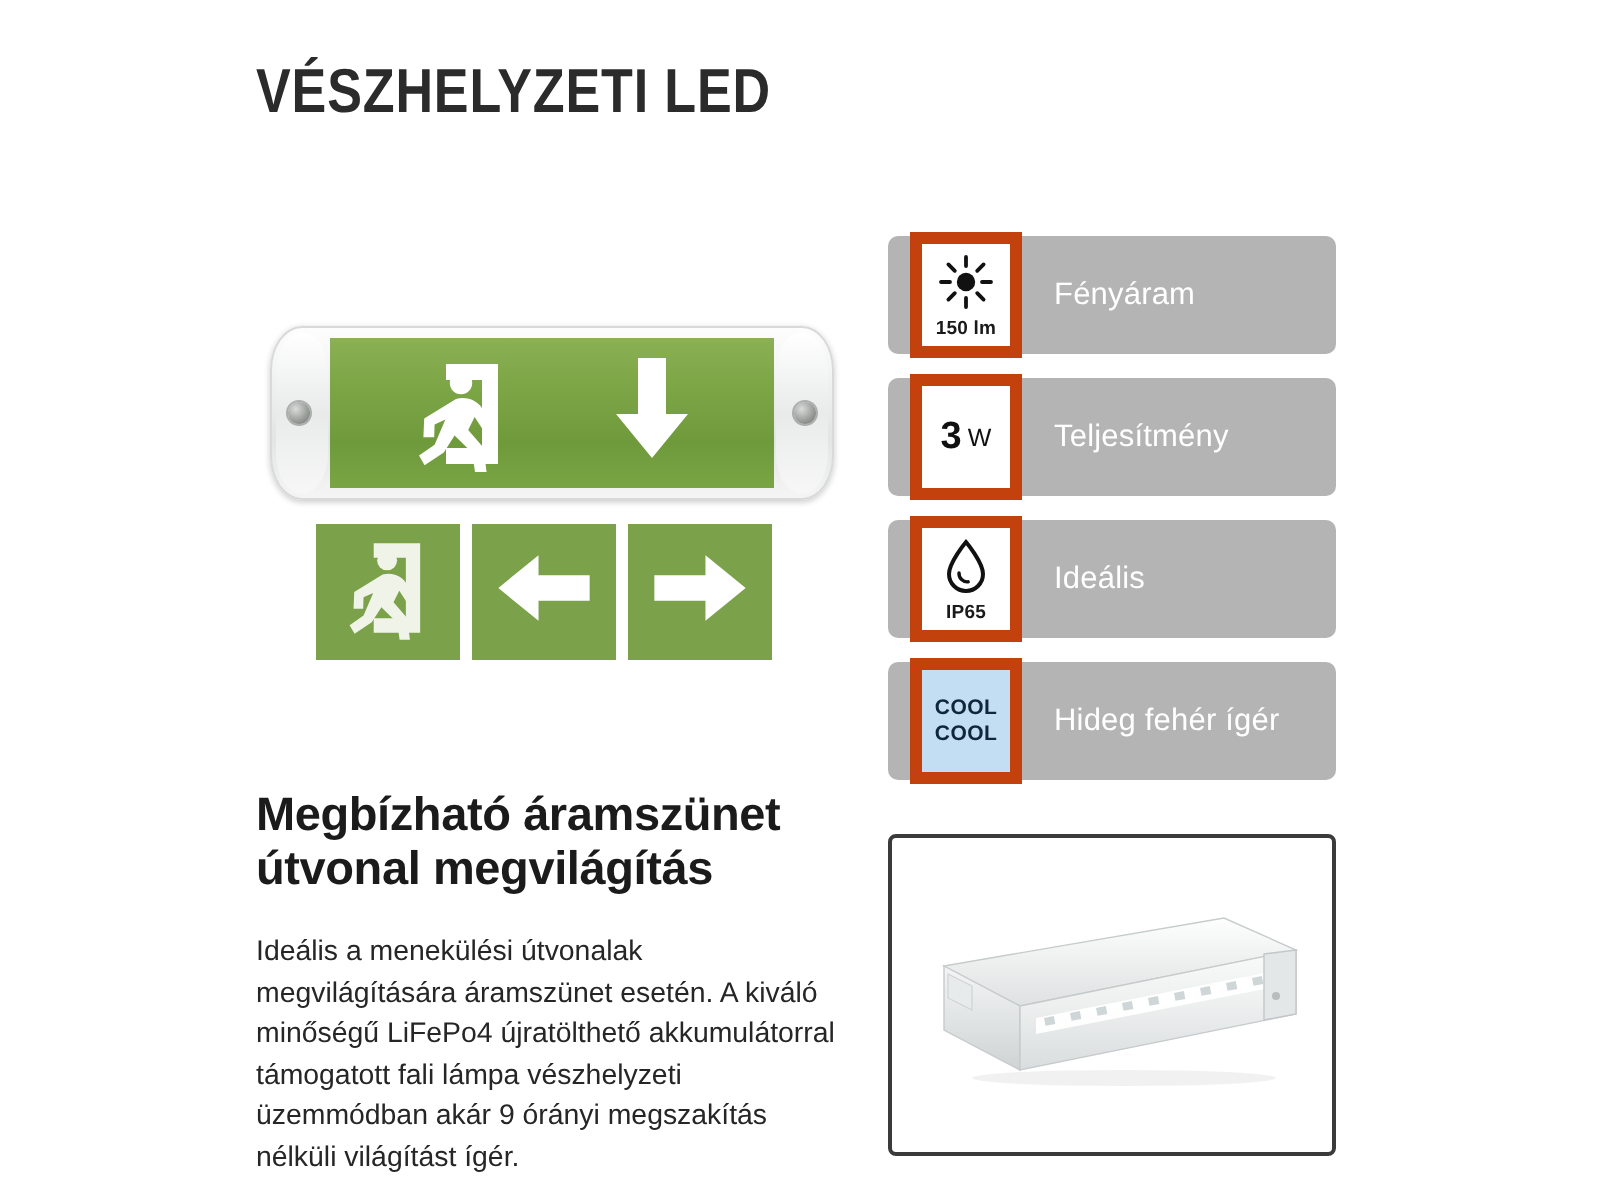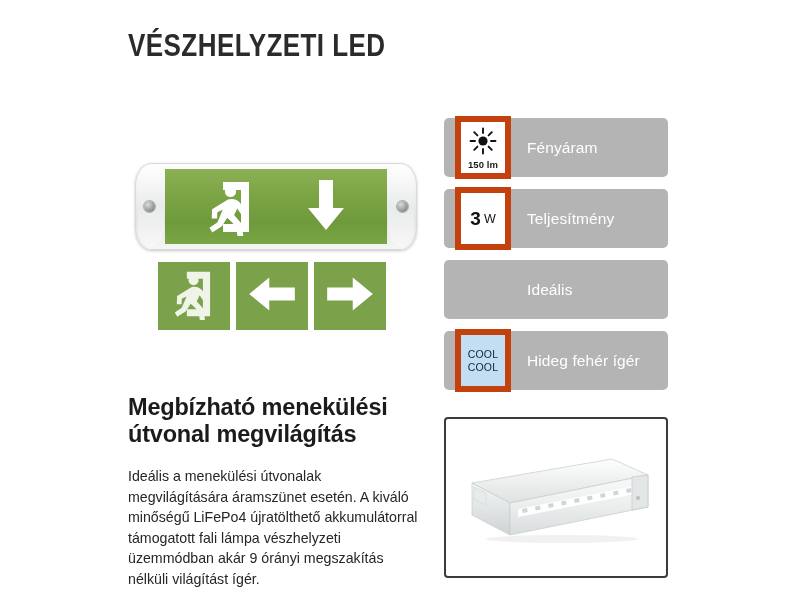--- a/index.html
+++ b/index.html
@@ -178,21 +178,21 @@
     line-height: 1;
   }
   .watt-unit {
     font-size: 12.5px;
     font-weight: normal;
     color: #111;
     margin-left: 3px;
   }
   .cool-label {
     font-size: 10.5px;
-    font-weight: normal;
+    font-weight: bold;
     color: #10263a;
     line-height: 12.5px;
     text-align: center;
     letter-spacing: 0.2px;
   }
   .feature-label {
     margin-left: 83px;
     font-size: 15.5px;
     color: #ffffff;
     letter-spacing: 0.1px;
@@ -273,21 +273,21 @@
   <div class="tile">
     <span>
       <svg width="50" height="42" viewBox="0 0 54 46">
         <path d="M2 16 v14 h28 v11 l22 -18 -22 -18 v11 z" fill="#ffffff"></path>
       </svg>
     </span>
   </div>
 
 </div>
 
-<div class="headline">Megbízható menekülési útvonal megvilágítás</div>
+<div class="headline">Megbízható áramszünet útvonal megvilágítás</div>
 
 <div class="body-copy">Ideális a menekülési útvonalak megvilágítására áramszünet esetén. A kiváló minőségű LiFePo4 újratölthető akkumulátorral támogatott fali lámpa vészhelyzeti üzemmódban akár 9 órányi megszakítás nélküli világítást ígér.</div>
 
 <div class="features">
 
   <div class="feature-bar">
     <div class="feature-icon-box">
       <span class="icon-glyph">
         <svg width="28" height="28" viewBox="0 0 28 28">
           <circle cx="14" cy="14" r="4.6" fill="#111"></circle>
@@ -312,20 +312,29 @@
     <div class="feature-icon-box">
       <span class="icon-glyph">
         <span class="watt-value">3</span>
         <span class="watt-unit">W</span>
       </span>
     </div>
     <span class="feature-label">Teljesítmény</span>
   </div>
 
   <div class="feature-bar">
+    <div class="feature-icon-box">
+      <span class="icon-glyph">
+        <svg width="22" height="28" viewBox="0 0 22 28">
+          <path d="M11 2 C11 2 2.5 12.2 2.5 18 a8.5 8.5 0 0 0 17 0 C19.5 12.2 11 2 11 2 z" fill="none" stroke="#111" stroke-width="2"></path>
+          <path d="M7.5 17.5 a4.2 4.2 0 0 0 4.6 4.4" fill="none" stroke="#111" stroke-width="1.7" stroke-linecap="round"></path>
+        </svg>
+      </span>
+      <span class="icon-caption">IP65</span>
+    </div>
     <span class="feature-label">Ideális</span>
   </div>
 
   <div class="feature-bar">
     <div class="feature-icon-box cool">
       <span class="cool-label">
         <span>COOL</span><br>
         <span>COOL</span>
       </span>
     </div>

